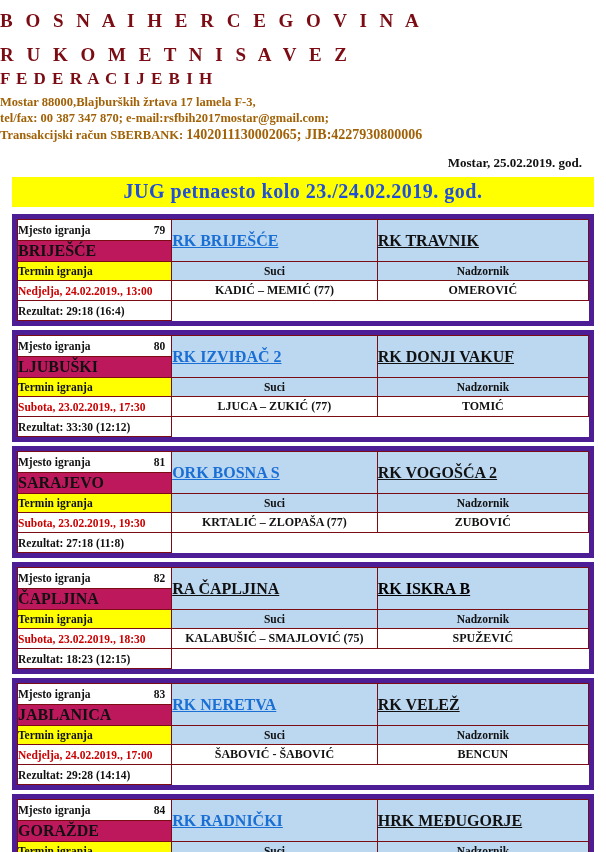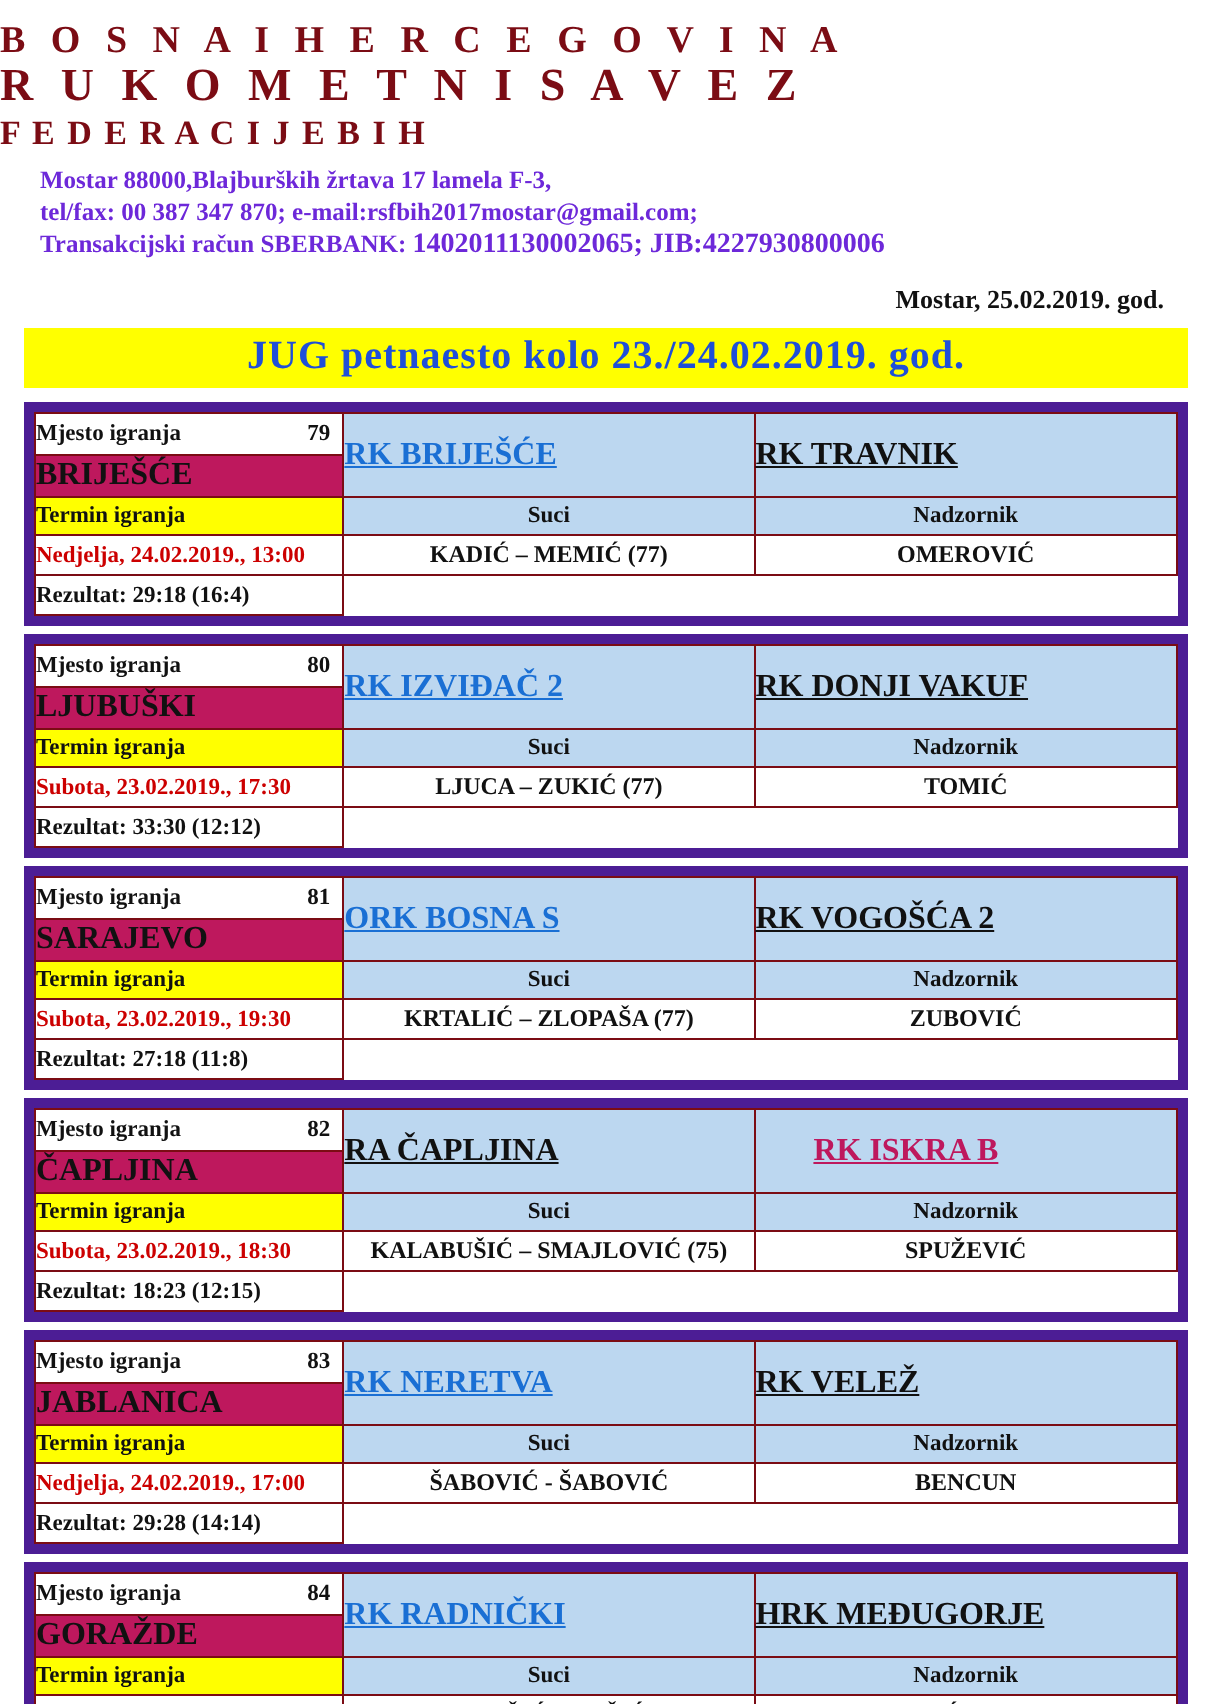--- a/index.html
+++ b/index.html
@@ -14,27 +14,26 @@
   .page { width: 606px; height: 852px; position: relative; padding: 0; }
 
   
   .header { text-align: left; padding-top: 10px; }
   .hdr-line1, .hdr-line2, .hdr-line3 {
     color: #7b0c14;
     font-weight: bold;
     font-family: "Liberation Serif", serif;
   }
   .hdr-line1 { font-size: 19px; letter-spacing: 4px; line-height: 22px; }
-  .hdr-line2 { font-size: 23px; letter-spacing: 4px; line-height: 22px; margin-top: 0; }
+  .hdr-line2 { font-size: 19px; letter-spacing: 4px; line-height: 22px; margin-top: 12px; }
   .hdr-line3 { font-size: 17px; letter-spacing: 1px; line-height: 20px; margin-top: 3px; }
 
   .addr {
-    color: #6d28d9; font-size: 12.5px; font-weight: bold; line-height: 15px;
+    color: #a16207; font-size: 12.5px; font-weight: bold; line-height: 15px;
     margin-top: 6px;
-    margin-left: 20px;
   }
   .addr .row { margin: 1px 0; }
   .bank { margin-top: 3px; font-size: 12.5px; font-weight: bold; }
   .bank .label { font-weight: bold; }
   .bank .num { font-size: 14px; font-weight: bold; }
 
   .place-date {
     text-align: right; padding-right: 24px; margin-top: 12px;
     font-size: 13px; font-weight: bold; color: #111;
   }
@@ -97,21 +96,21 @@
   }
   .cell-home, .cell-away {
     text-align: left;
     font-size: 16px; font-weight: bold;
     height: 42px;
     text-decoration: underline;
   }
   .cell-home { background: #bcd7f0; color: #1a6fd4; }
   .cell-away { background: #bcd7f0; color: #111; }
   .cell-home.dark { color: #111; }
-  .cell-away.light { color: #be185d; padding-left: 29px; }
+  .cell-away.light { color: #000000; }
 
   .cell-hdr {
     background: #bcd7f0;
     text-align: center;
     font-size: 11.5px; font-weight: bold; color: #111;
     height: 18px;
   }
   .cell-ref, .cell-sup {
     background: #ffffff;
     text-align: center;

